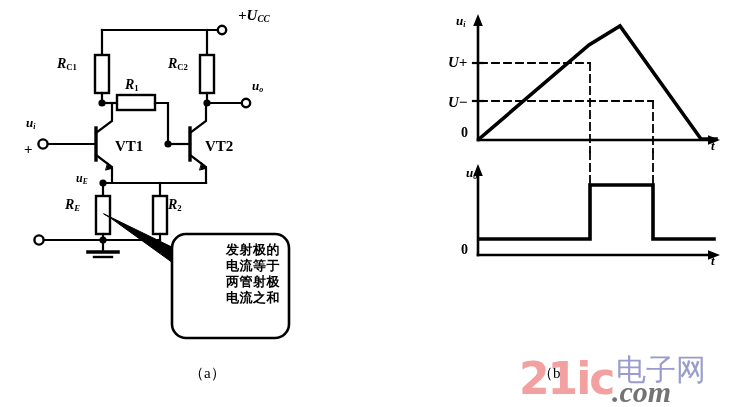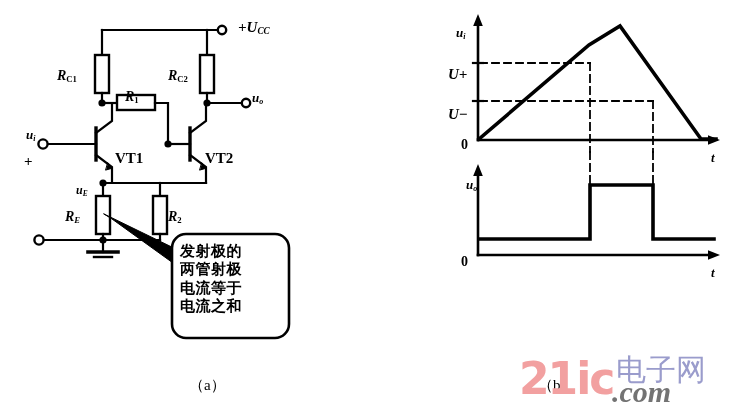--- a/index.html
+++ b/index.html
@@ -6,21 +6,21 @@
   body{
     width:733px;height:407px;position:relative;overflow:hidden;
     font-family:"Liberation Serif", serif;
     color:#000000;
   }
   .fig{position:absolute;top:0;left:0;width:733px;height:407px;}
   svg{display:block;}
 
   
   .lbl{position:absolute;white-space:nowrap;font-family:"Liberation Serif",serif;
-       font-weight:700;color:#000;line-height:1;margin-top:12px;}
+       font-weight:700;color:#000;line-height:1;}
   .lbl i{font-style:italic;}
   .sub{font-size:0.62em;vertical-align:-0.25em;font-style:italic;font-weight:700;}
   .subn{font-size:0.62em;vertical-align:-0.25em;font-style:normal;font-weight:700;}
 
   
   #lb-ucc   {left:238px;top:8px;font-size:15px;}
   #lb-rc1   {left:57px; top:57px;font-size:14px;}
   #lb-rc2   {left:168px;top:57px;font-size:14px;}
   #lb-r1    {left:125px;top:78px;font-size:14px;}
   #lb-uo    {left:252px;top:79px;font-size:13px;}
@@ -30,22 +30,22 @@
   #lb-vt2   {left:205px;top:139px;font-size:15px;}
   #lb-ue    {left:76px; top:172px;font-size:12px;text-align:center;}
   #lb-re    {left:65px; top:198px;font-size:14px;}
   #lb-r2    {left:168px;top:198px;font-size:14px;}
   #lb-a     {left:189px;top:366px;font-size:15px;font-weight:400;}
 
   
   #callout-text{
     position:absolute;left:180px;top:242px;width:100px;
     font-family:"DejaVu Sans","Liberation Sans",sans-serif;
-    font-weight:700;font-size:15px;line-height:1.22;
-    letter-spacing:0.5px;text-align:left;color:#000;
+    font-weight:700;font-size:13px;line-height:1.22;
+    letter-spacing:0.5px;text-align:right;color:#000;
   }
   #callout-text div{white-space:nowrap;}
 
   
   #lb-g1y   {left:456px;top:14px;font-size:13px;}
   #lb-uplus {left:448px;top:55px;font-size:15px;}
   #lb-uminus{left:448px;top:95px;font-size:15px;}
   #lb-zero1 {left:461px;top:126px;font-size:14px;}
   #lb-t1    {left:711px;top:139px;font-size:13px;}
   #lb-g2y   {left:466px;top:166px;font-size:13px;}
@@ -231,22 +231,22 @@
     <i>u</i><span class="sub">o</span>
   </div>
   <div class="lbl" id="lb-ue">
     <i>u</i><span class="sub">E</span>
   </div>
   <div class="lbl" id="lb-vt1">VT1</div>
   <div class="lbl" id="lb-vt2">VT2</div>
 
   <div id="callout-text">
     <div>发射极的</div>
+    <div>电流等于</div>
     <div>两管射极</div>
-    <div>电流等于</div>
     <div>电流之和</div>
   </div>
 
   <div class="lbl" id="lb-a">（a）</div>
 
   <div class="lbl" id="lb-g1y">
     <i>u</i><span class="sub">i</span>
   </div>
   <div class="lbl" id="lb-uplus">
     <i>U+</i>

